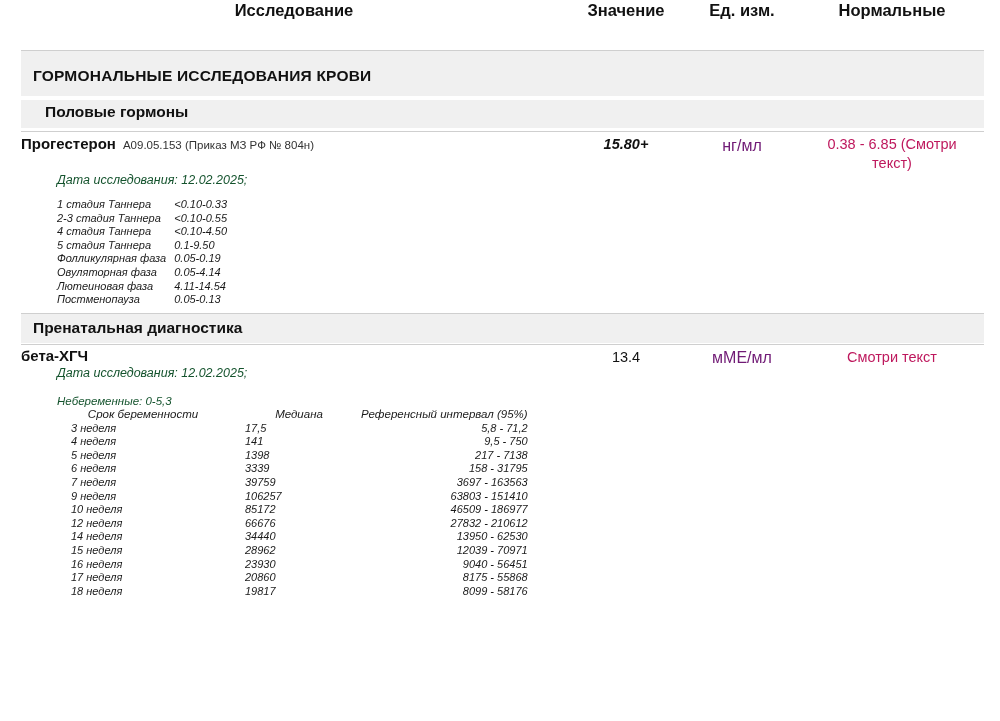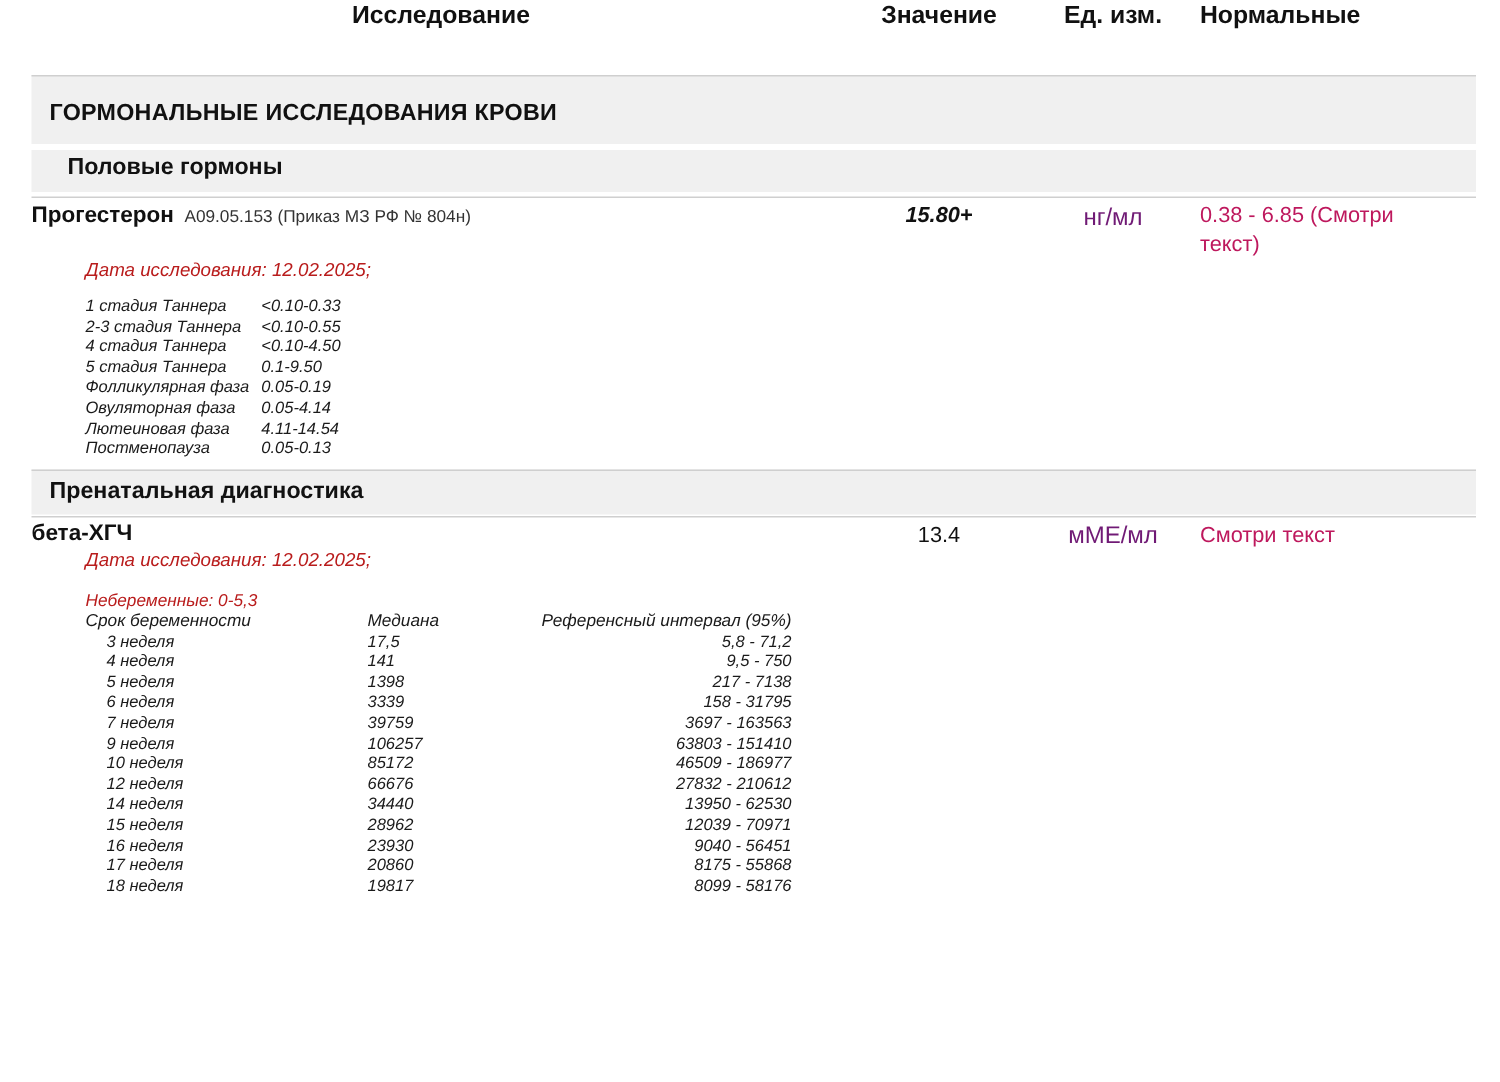--- a/index.html
+++ b/index.html
@@ -18,21 +18,21 @@
   .report {
     position: relative;
     width: 1000px;
     height: 721px;
   }
 
   
   .col-study   { position: absolute; left: 21px;  width: 546px; }
   .col-value   { position: absolute; left: 567px; width: 118px; text-align: center; }
   .col-units   { position: absolute; left: 690px; width: 104px; text-align: center; }
-  .col-ref     { position: absolute; left: 800px; width: 184px; text-align: left; }
+  .col-ref     { position: absolute; left: 800px; width: 184px; text-align: center; }
 
   
   .thead {
     position: absolute;
     left: 0; top: 0;
     width: 1000px;
     height: 48px;
   }
   .thead .th {
     font-size: 16.5px;
@@ -97,21 +97,21 @@
   .refval {
     font-size: 14.5px;
     color: #be185d;
     line-height: 19px;
   }
 
   
   .detail {
     position: absolute;
     font-style: italic;
-    color: #b91c1c;
+    color: #14532d;
     white-space: pre;
   }
   .date-line {
     font-size: 12.5px;
     left: 57px;
   }
   .note-line {
     font-size: 11.5px;
     left: 57px;
   }
@@ -138,21 +138,21 @@
   .weeks {
     position: absolute;
     left: 57px;
     font-style: italic;
     font-size: 11px;
     line-height: 13.6px;
     color: #1a1a1a;
     border-collapse: collapse;
   }
   .weeks td { padding: 0; white-space: nowrap; font-style: italic; }
-  .weeks .w-head td { font-size: 11.5px; }
+  .weeks .w-head td { font-size: 11.5px; text-align: center; }
   .weeks .w-term  { width: 158px; text-align: left; }
   .weeks .w-med   { width: 108px; text-align: left; }
   .weeks .w-ref   { text-align: left; }
   .weeks .w-head .w-term { padding-left: 0; }
   .weeks .w-body .w-term { padding-left: 14px; }
   .weeks .w-head .w-med  { padding-left: 16px; }
   .weeks .w-body .w-med  { padding-left: 16px; }
   .weeks .w-head .w-ref  { padding-left: 8px; }
   .weeks .w-body .w-ref  { padding-left: 8px; text-align: right; width: 150px; }
 </style>

